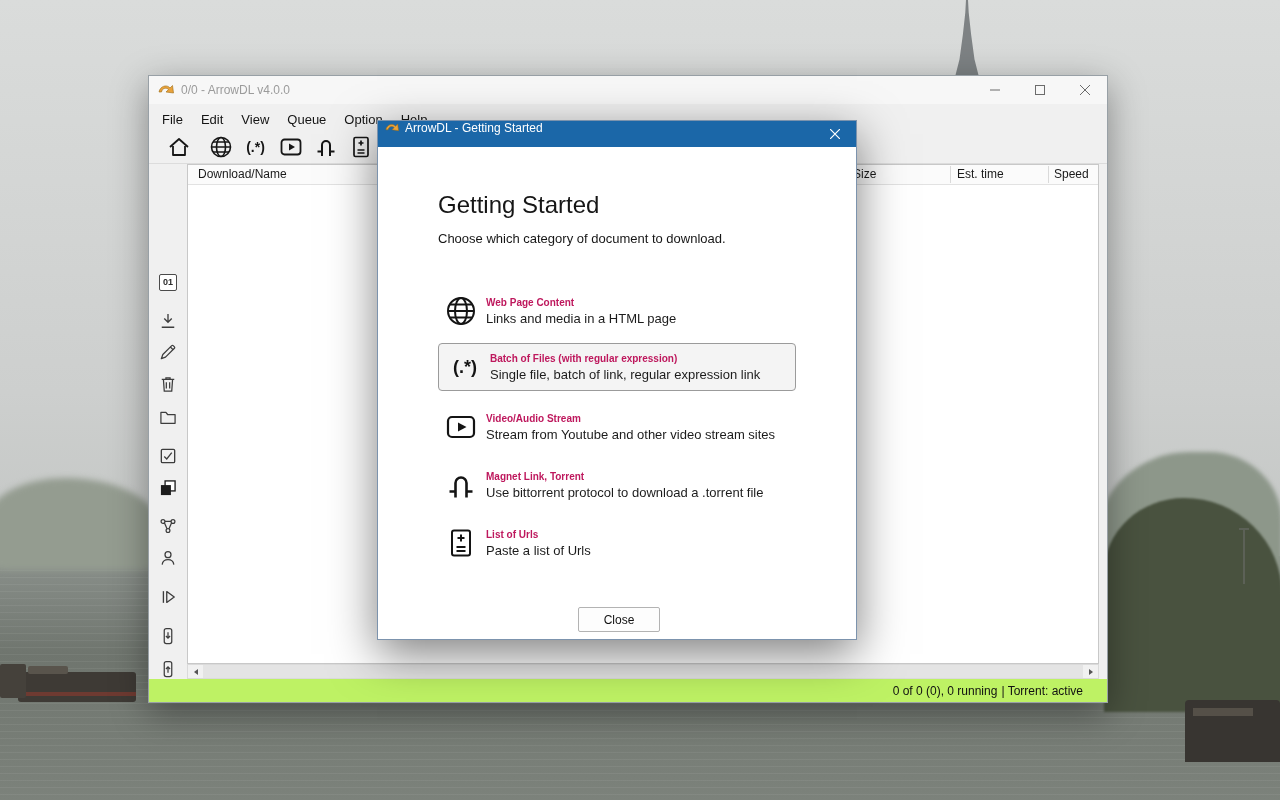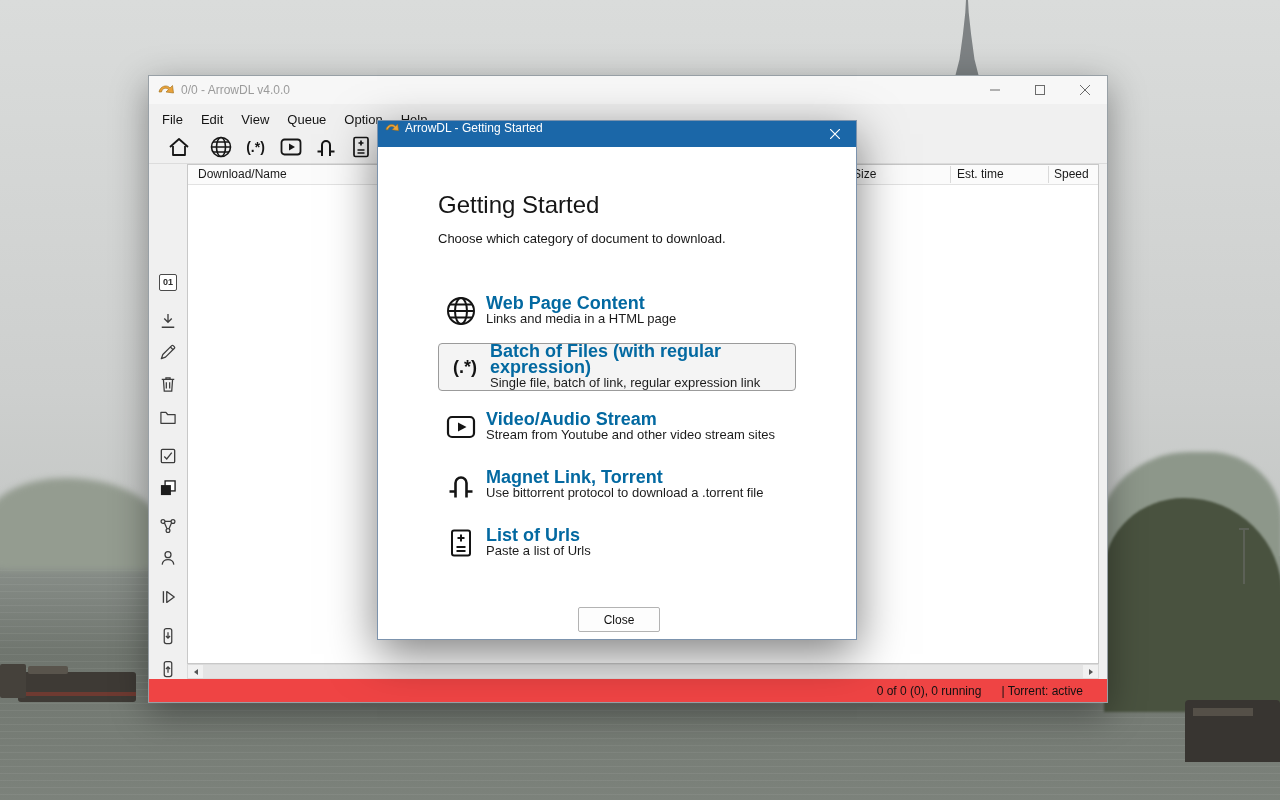--- a/index.html
+++ b/index.html
@@ -55,35 +55,35 @@
   .colheader{height:19px;border-bottom:1px solid #e2e2e2;background:#fbfbfb;position:relative;font-size:12px;color:#1a1a1a;}
   .col-label{position:absolute;top:2px;white-space:nowrap;}
   .col-sep{position:absolute;top:1px;bottom:1px;width:1px;background:#dadada;}
   
   .hscroll{position:absolute;left:38px;right:8px;bottom:23px;height:15px;background:#f1f1f1;border:1px solid #dadada;box-sizing:border-box;display:flex;align-items:center;}
   .scroll-arrow{width:15px;height:13px;display:flex;align-items:center;justify-content:center;}
   .tri-left{width:0;height:0;border-top:3px solid transparent;border-bottom:3px solid transparent;border-right:4px solid #555;}
   .tri-right{width:0;height:0;border-top:3px solid transparent;border-bottom:3px solid transparent;border-left:4px solid #555;}
   .scroll-thumb{flex:1;height:13px;background:#e4e4e4;}
   
-  .statusbar{position:absolute;left:0;right:0;bottom:0;height:23px;display:flex;align-items:center;justify-content:flex-end;padding-right:24px;font-size:12px;color:#111;gap:20px;background:#ef4444;}
+  .statusbar{position:absolute;left:0;right:0;bottom:0;height:23px;display:flex;align-items:center;justify-content:flex-end;padding-right:24px;font-size:12px;color:#111;gap:4px;background:#bef264;}
   
   .dialog{position:absolute;left:377px;top:120px;width:480px;height:520px;z-index:20;background:#fff;
     border:1px solid #7c93ad;box-shadow:0 14px 44px rgba(0,0,0,.5);box-sizing:border-box;}
   .dlg-titlebar{height:26px;background:#1b67a8;display:flex;align-items:flex-start;color:#fff;font-size:12px;padding-left:7px;gap:6px;}
   .dlg-close{margin-left:auto;width:42px;height:26px;display:flex;align-items:center;justify-content:center;}
   .dlg-heading{position:absolute;left:60px;top:70px;font-size:24px;color:#161616;font-weight:400;}
   .dlg-subtitle{position:absolute;left:60px;top:110px;font-size:13px;color:#161616;}
   .dlg-item{position:absolute;display:flex;align-items:center;gap:8px;height:36px;cursor:default;}
   .dlg-item.plain{left:66px;}
   .dlg-item.boxed{left:60px;top:222px;width:358px;height:48px;border:1px solid #9b9b9b;border-radius:4px;background:#f4f4f4;box-sizing:border-box;padding-left:9px;}
   .dlg-ic{width:34px;height:34px;display:flex;align-items:center;justify-content:center;color:#141414;flex:0 0 34px;}
   .dlg-regex{font-size:18px;font-weight:bold;color:#141414;white-space:nowrap;}
   .item-text{display:flex;flex-direction:column;}
-  .item-title{font-size:18px;font-weight:bold;color:#0369a1;line-height:16px;}
+  .item-title{font-size:10px;font-weight:bold;color:#be185d;line-height:16px;}
   .item-desc{font-size:13px;color:#1c1c1c;line-height:16px;}
   .dlg-close-btn{position:absolute;left:200px;top:486px;width:80px;height:23px;background:#fdfdfd;border:1px solid #b3b3b3;border-radius:2px;font-size:12px;display:flex;align-items:center;justify-content:center;color:#111;cursor:default;}
   svg{display:block;}
 </style>
 </head>
 <body>
 
 <div class="scene">
   <div class="sky"></div>
   <div class="tower"></div>

